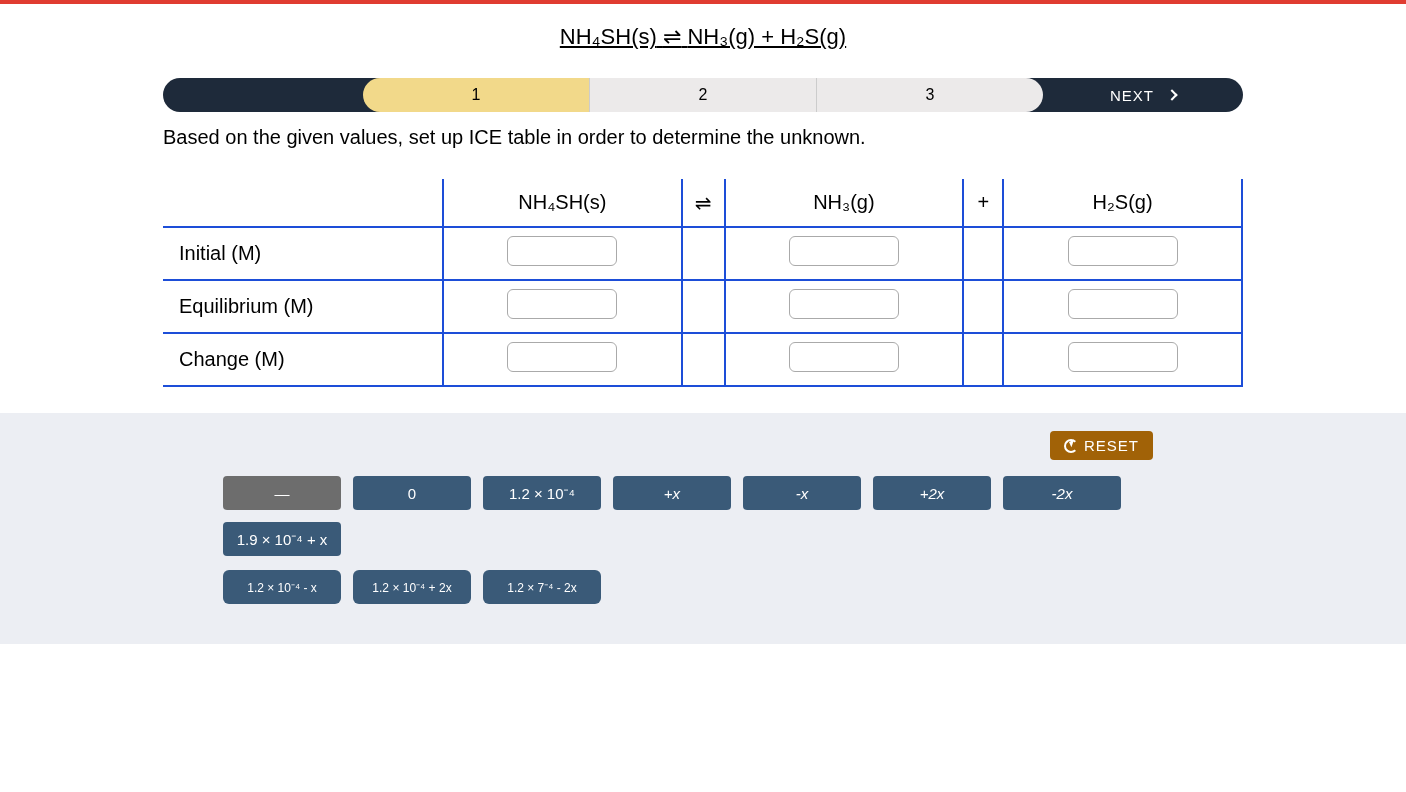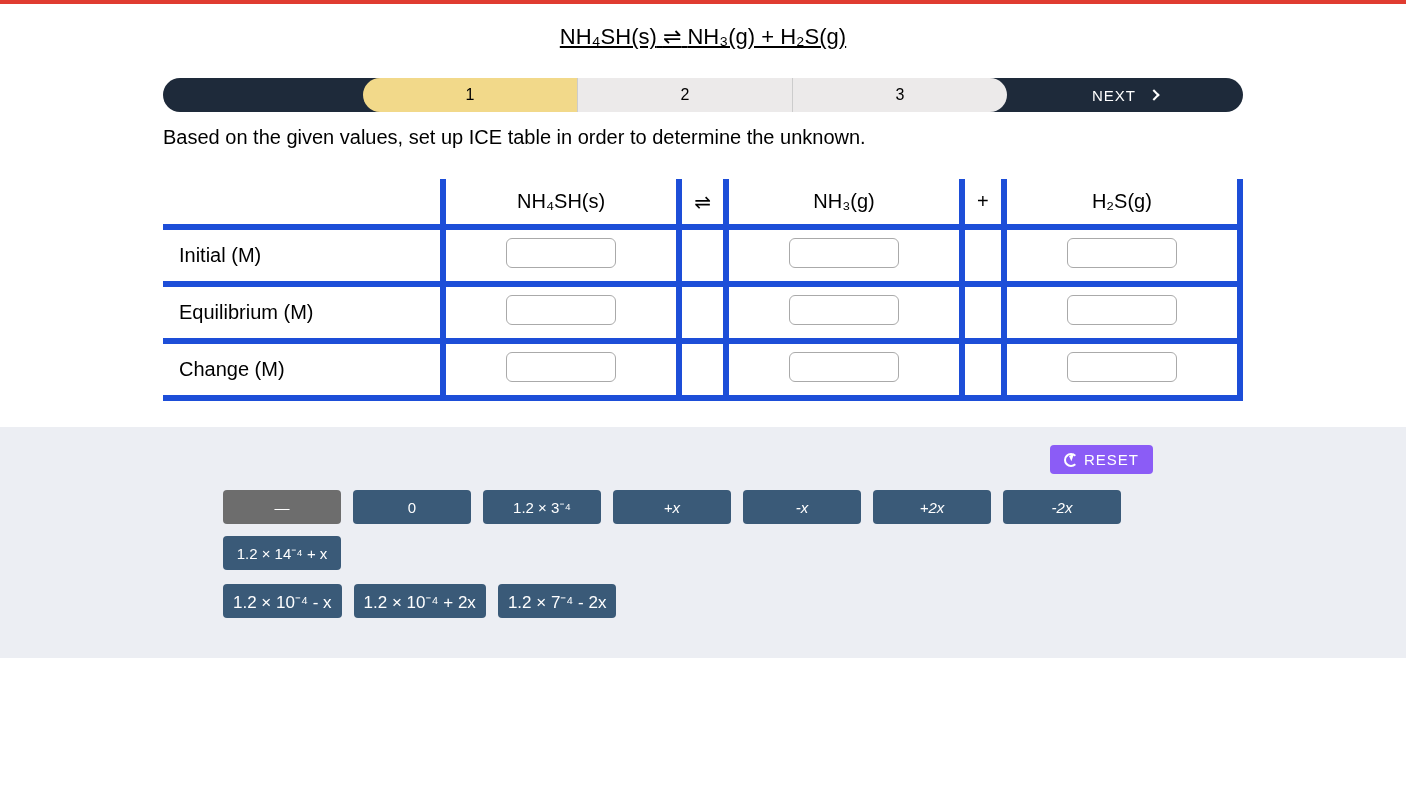--- a/index.html
+++ b/index.html
@@ -7,44 +7,44 @@
   .topbar { height: 4px; background: #e03c31; width: 100%; }
   .container { max-width: 1160px; margin: 0 auto; padding: 20px 40px 0 40px; }
   .prompt { font-size: 21px; line-height: 1.45; margin: 16px auto 18px auto; max-width: 980px; padding-left: 90px; }
   .equation { text-align: center; font-size: 22px; margin-bottom: 28px; text-decoration: underline; }
 
   .stepbar { display: flex; align-items: center; background: #1e2a3a; border-radius: 999px; height: 34px; overflow: hidden; margin-bottom: 14px; }
   .stepbar .spacer-left { width: 200px; }
   .step { flex: 1; text-align: center; font-size: 16px; height: 100%; display:flex; align-items:center; justify-content:center; background:#eceaea; color:#000; border-right: 1px solid #ccc; }
   .step.active { background: #f2d98a; border-radius: 999px 0 0 999px; }
   .step.last { border-right: none; border-radius: 0 999px 999px 0; }
-  .nextbtn { width: 236px; color: #fff; text-align: center; font-size: 15px; letter-spacing: 1px; display:flex; align-items:center; justify-content:center; gap:14px; cursor:pointer; }
+  .nextbtn { width: 200px; color: #fff; text-align: center; font-size: 15px; letter-spacing: 1px; display:flex; align-items:center; justify-content:center; gap:14px; cursor:pointer; }
 
   .instruction { font-size: 20px; margin-bottom: 30px; }
 
   table.ice { width: 100%; border-collapse: collapse; font-size: 20px; }
-  table.ice th, table.ice td { border: 6px solid #1d4ed8; padding: 8px 12px; text-align: center; height: 48px; }
+  table.ice th, table.ice td { border: 2px solid #1d4ed8; padding: 8px 12px; text-align: center; height: 48px; }
   table.ice th { font-weight: normal; }
   table.ice .rowlabel { text-align: left; padding-left: 16px; width: 280px; }
   table.ice thead th { border-top: none; }
   table.ice thead th:first-child, table.ice tbody td:first-child { border-left: none; }
   table.ice thead th:first-child { border-top:none; border-left:none; }
   table.ice .noleft { border-left:none; border-top:none; }
   .slot { display:inline-block; min-width: 110px; height: 30px; border: 1px solid #aaa; border-radius: 6px; background:#fff; }
   .opcol { width: 40px; border-left:none !important; border-right:none !important; }
 
   .answer-area { background: #eceef3; margin-top: 26px; padding: 18px 0 40px 0; }
   .answer-inner { max-width: 1160px; margin: 0 auto; padding: 0 40px; }
   .reset-row { display:flex; justify-content:flex-end; margin-bottom: 16px; padding-right: 90px; }
-  .reset { background:#8b5cf6; color:#fff; border:none; border-radius:4px; padding:6px 14px; font-size:15px; letter-spacing:1px; display:flex; align-items:center; gap:6px; cursor:pointer; }
+  .reset { background:#a16207; color:#fff; border:none; border-radius:4px; padding:6px 14px; font-size:15px; letter-spacing:1px; display:flex; align-items:center; gap:6px; cursor:pointer; }
   .tiles { display:flex; flex-wrap:wrap; gap:12px; padding-left: 60px; }
   .tile { min-width: 118px; height: 34px; border-radius:4px; display:flex; align-items:center; justify-content:center; font-size:15px; color:#fff; background:#3a5a78; cursor:grab; padding: 0 10px; }
   .tile.dash { background:#6d6d6d; }
   .tile .it { font-style: italic; }
-  .tiles.row2 .tile { min-width: 118px; font-size: 17px; }
+  .tiles.row2 .tile { min-width: 118px; font-size: 12px; border-radius: 6px; }
   .tiles.row2 { margin-top: 14px; }
 
   .chev { display:inline-block; width:8px; height:8px; border-top:2px solid #fff; border-right:2px solid #fff; transform: rotate(45deg); }
   .undo-icon { display:inline-block; width:14px; height:14px; border:2px solid #fff; border-right-color:transparent; border-radius:50%; position:relative; }
   .undo-icon::after { content:""; position:absolute; top:-3px; left:-1px; border:4px solid transparent; border-right-color:#fff; transform: rotate(20deg); }
 </style>
 </head>
 <body>
 
 <div class="topbar"></div>
@@ -115,35 +115,35 @@
   <div class="answer-inner">
     <div class="reset-row">
       <button class="reset">
         <span class="undo-icon"></span>
         <span>RESET</span>
       </button>
     </div>
     <div class="tiles">
       <div class="tile dash">—</div>
       <div class="tile">0</div>
-      <div class="tile">1.2 × 3⁻⁴</div>
+      <div class="tile">1.2 × 10⁻⁴</div>
       <div class="tile">
           <span class="it">+x</span>
         </div>
       <div class="tile">
           <span class="it">-x</span>
         </div>
       <div class="tile">
           <span class="it">+2x</span>
         </div>
       <div class="tile">
           <span class="it">-2x</span>
         </div>
       <div class="tile">
-          <span>1.2 × 14⁻⁴ + x</span>
+          <span>1.9 × 10⁻⁴ + x</span>
         </div>
     </div>
     <div class="tiles row2">
       <div class="tile">
           <span>1.2 × 10⁻⁴ - x</span>
         </div>
       <div class="tile">
           <span>1.2 × 10⁻⁴ + 2x</span>
         </div>
       <div class="tile">

